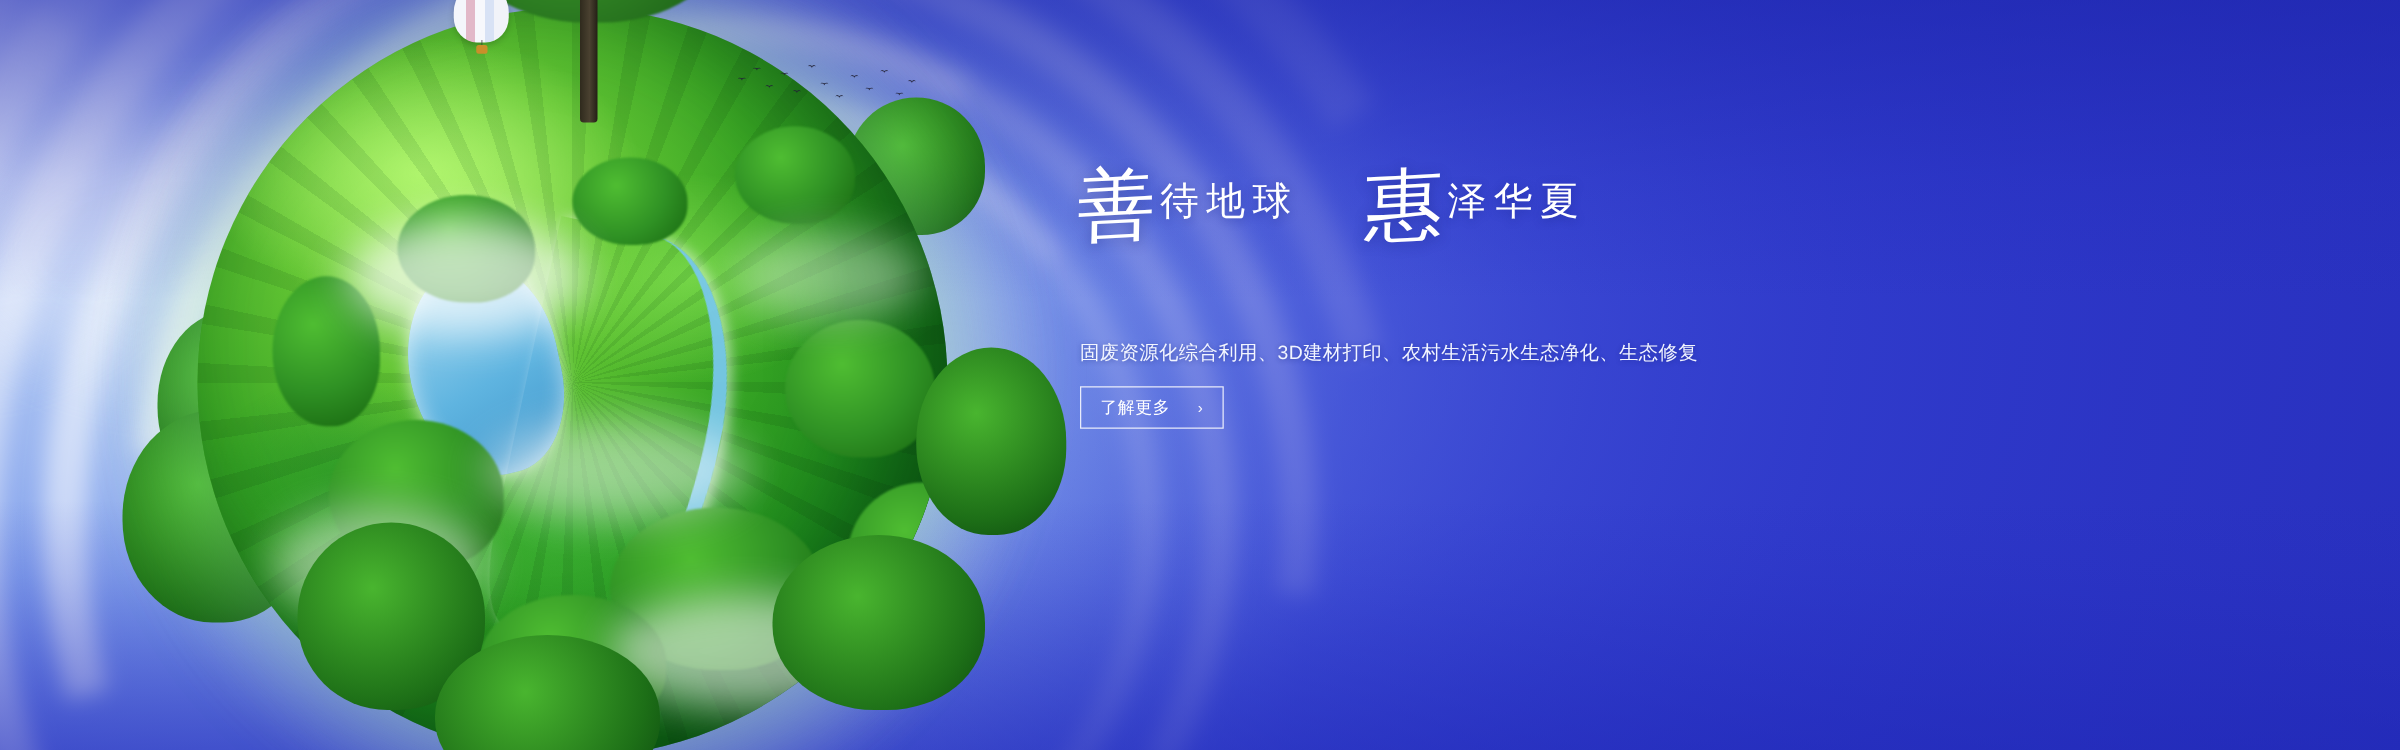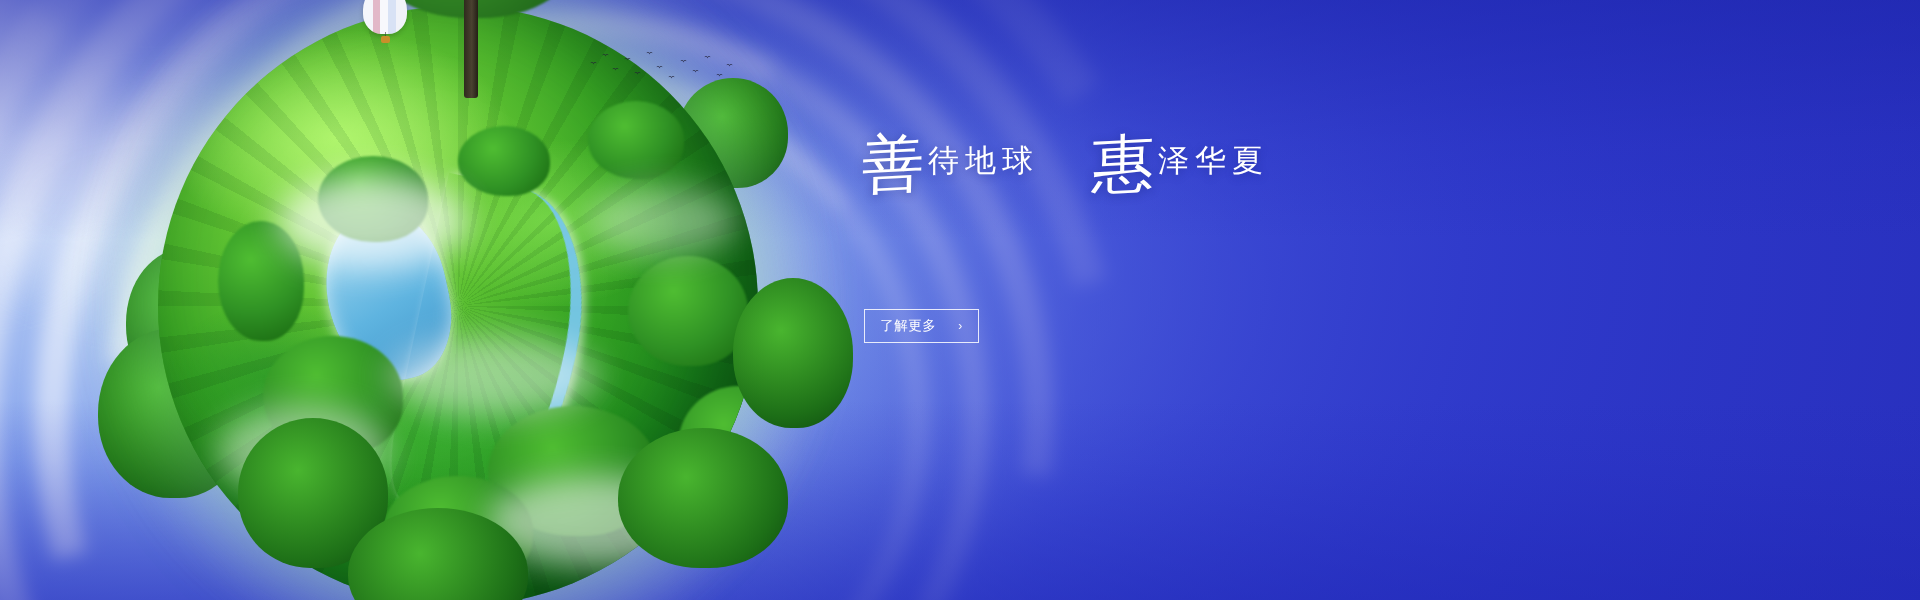--- a/index.html
+++ b/index.html
@@ -308,20 +308,21 @@
       <span class="hl-group">
         <span class="hl-big">善</span><span class="hl-rest">待地球</span>
       </span>
       <span class="hl-gap"></span>
       <span class="hl-group">
         <span class="hl-big">惠</span><span class="hl-rest">泽华夏</span>
       </span>
     </div>
 
 
+    <div class="descline">固废资源化综合利用、3D建材打印、农村生活污水生态净化、生态修复</div>
 
     <div class="cta">
       <span>了解更多</span>
       <span class="chev">›</span>
     </div>
 
   </div>
 </div>
 
 </body></html>

